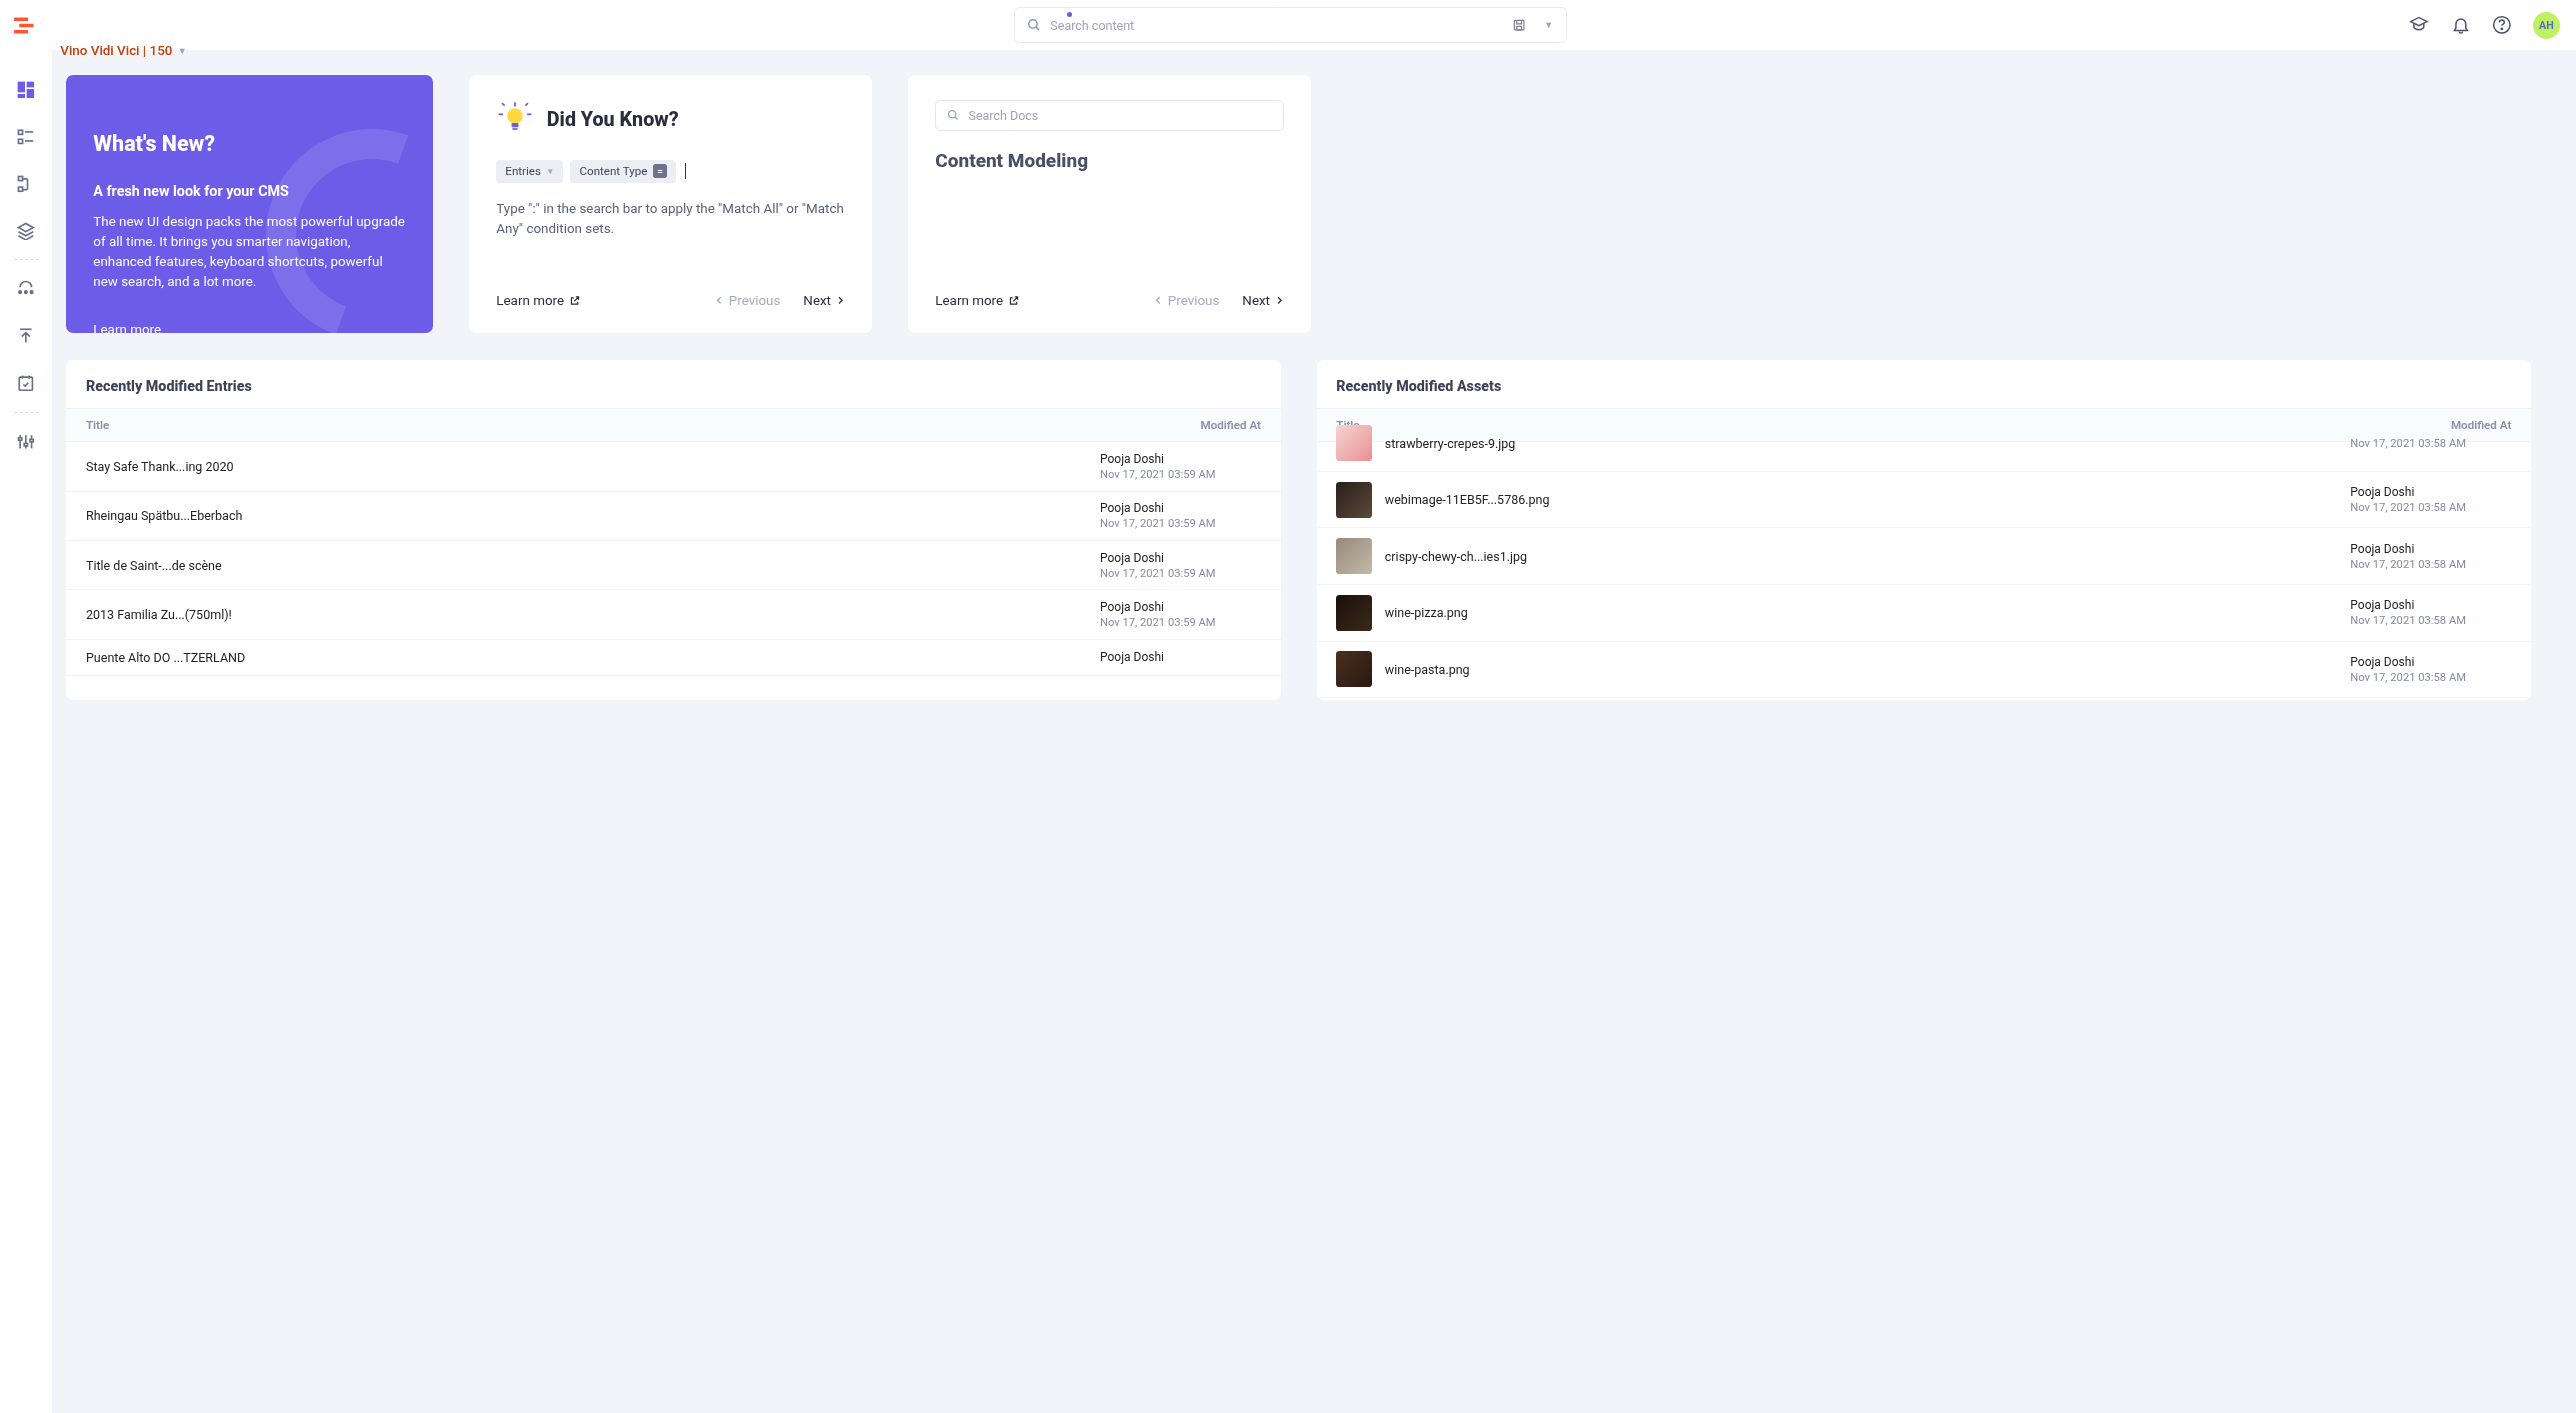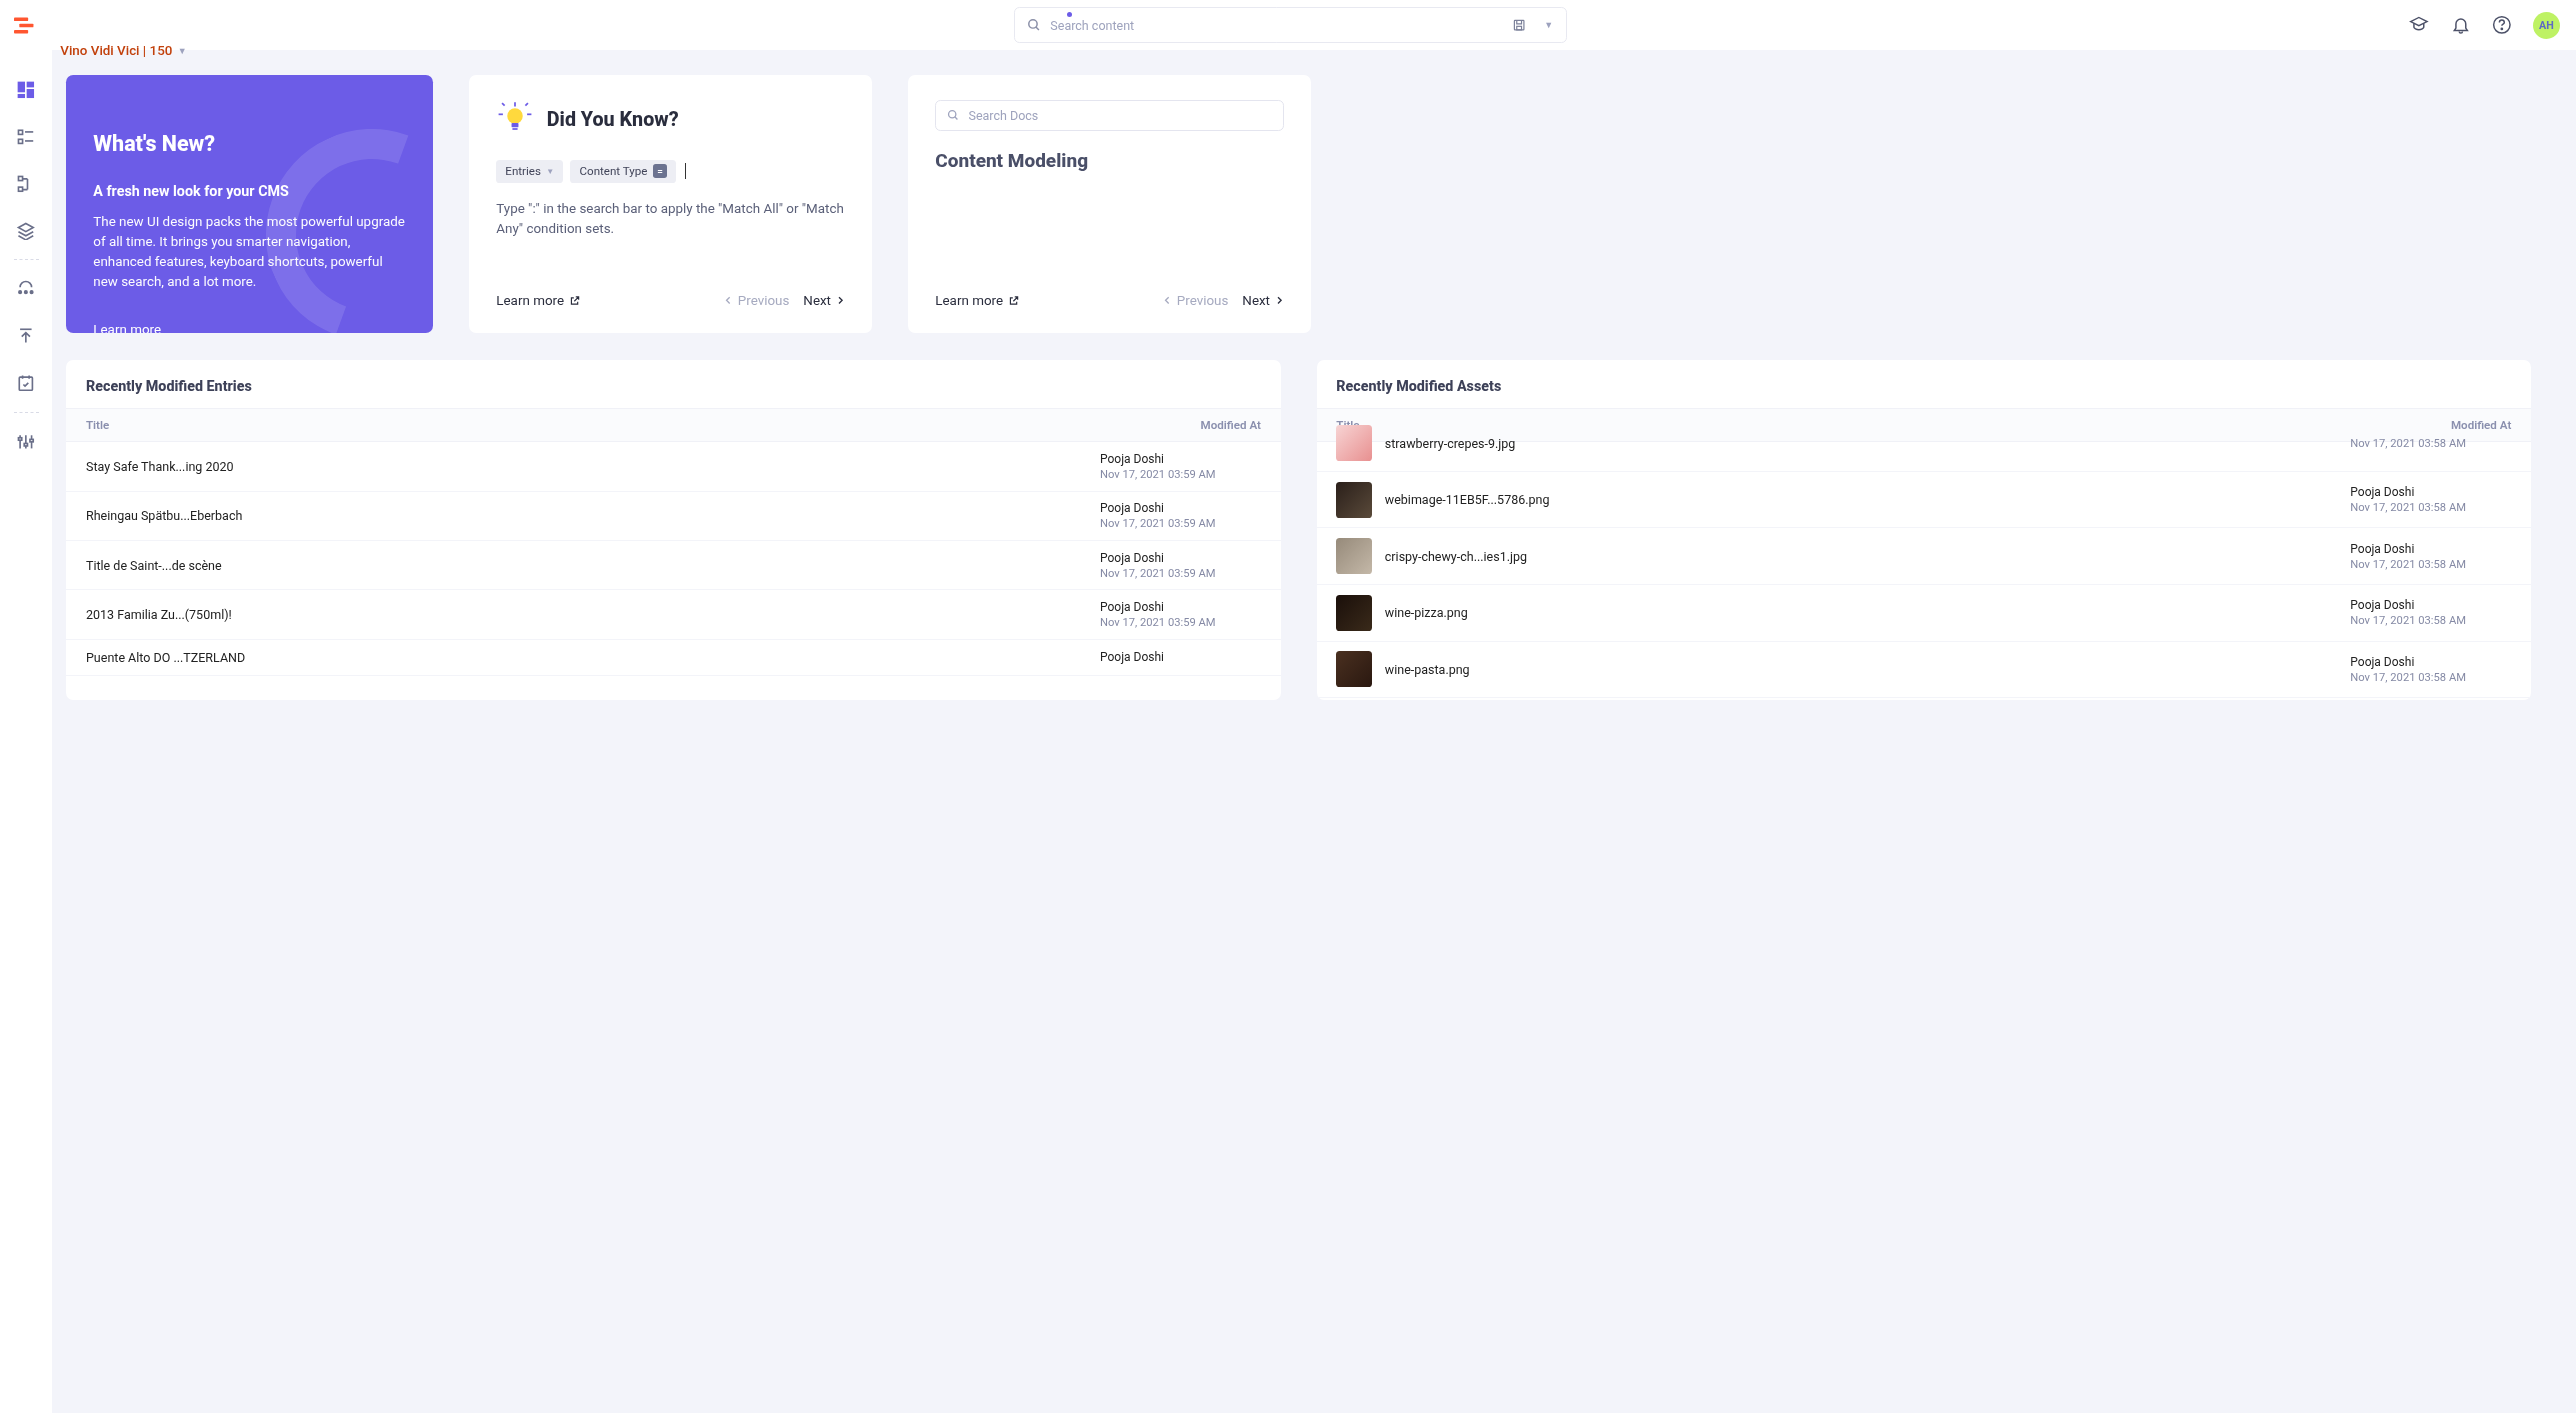--- a/index.html
+++ b/index.html
@@ -48,21 +48,21 @@
 .dyk-head h2 { font-size: 19.7px; font-weight: 800; color: #2a2d3d; }
 .bulb { width: 38px; height: 38px; position: relative; display:flex; align-items:center; justify-content:center; }
 .chips { display: flex; gap: 7.2px; align-items: center; margin-bottom: 16px; }
 .chip { background: #edeef4; color: #414459; padding: 4.5px 9px; border-radius: 3.6px; font-size: 11.6px; display:flex; align-items:center; gap:5.4px;}
 .chip .caret { color: #9da2be; font-size: 8px;}
 .chip .eqicon { background:#6c7390; color:#fff; width:14.3px; height:14.3px; border-radius:2.7px; display:inline-flex; align-items:center; justify-content:center; font-size:9.8px; font-weight:700;}
 .cursor-blink { display:inline-block; width:0.9px; height:16px; background:#333; margin-left:1.8px; vertical-align:middle;}
 .dyk-body { font-size: 13.4px; color: #5b6079; line-height:1.5; flex:0;}
 .card-foot { margin-top: auto; display: flex; align-items: center; justify-content: space-between; font-size: 13.4px; padding-top:14.3px;}
 .card-foot .lm { color: #2a2d3d; display:flex; align-items:center; gap:5.4px; cursor:pointer;}
-.card-foot .nav { display: flex; align-items: center; gap: 14px; }
+.card-foot .nav { display: flex; align-items: center; gap: 23px; }
 .card-foot .navlink { display:flex; align-items:center; gap:3.6px; cursor:pointer;}
 .card-foot .navlink.disabled { color:#a6aac0; }
 .card-foot .navlink:not(.disabled){ color:#2a2d3d; }
 
 .modeling { height: 258px; display: flex; flex-direction: column;}
 .search-docs { border:0.9px solid #e4e5ef; border-radius:5.4px; padding:7.2px 10.7px; display:flex; align-items:center; gap:9px; color:#9ea3bd; font-size:12.5px; margin-bottom:18px;}
 .search-docs input{ border:none; outline:none; font-size:12.5px; flex:1;}
 .search-docs input::placeholder{color:#9ea3bd;}
 .modeling h2 { font-size:19px; font-weight:800; color:#4a4f68; margin-bottom:12.5px;}
 .modeling p { font-size:13.4px; color:#5b6079; line-height:1.55;}

